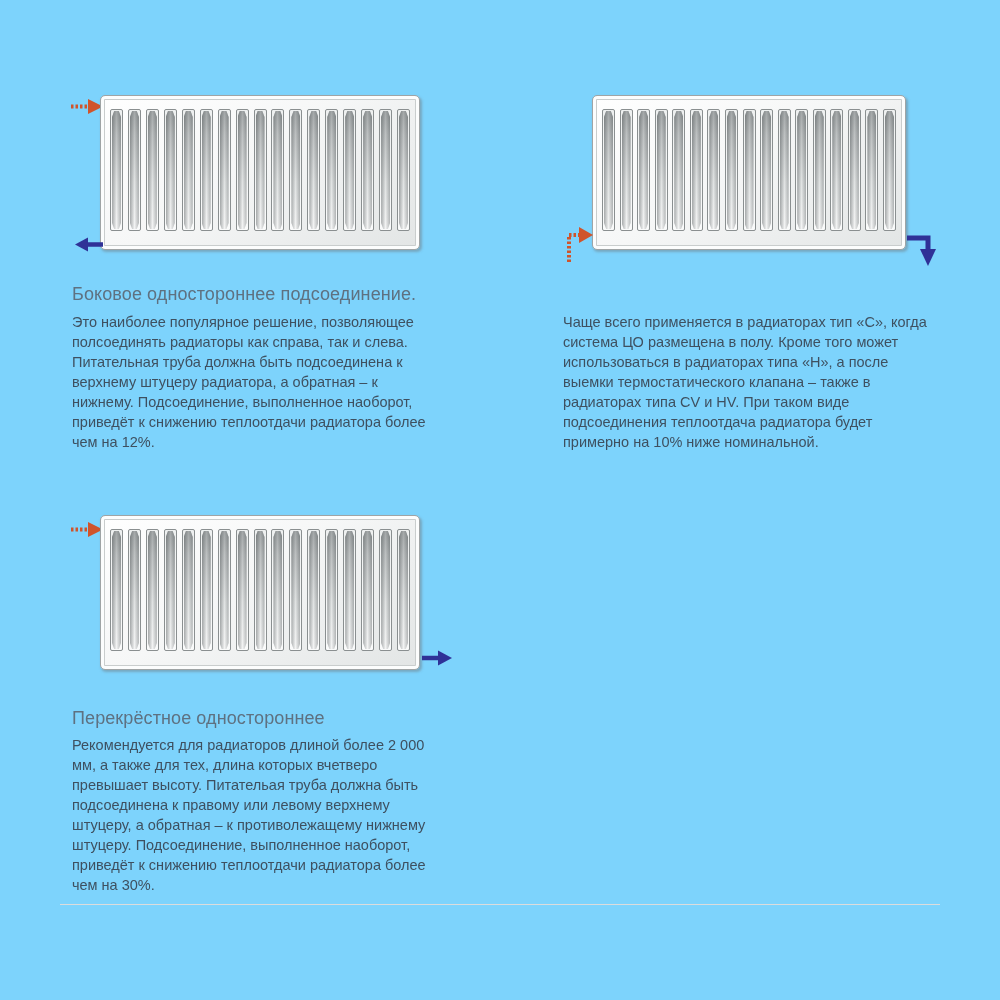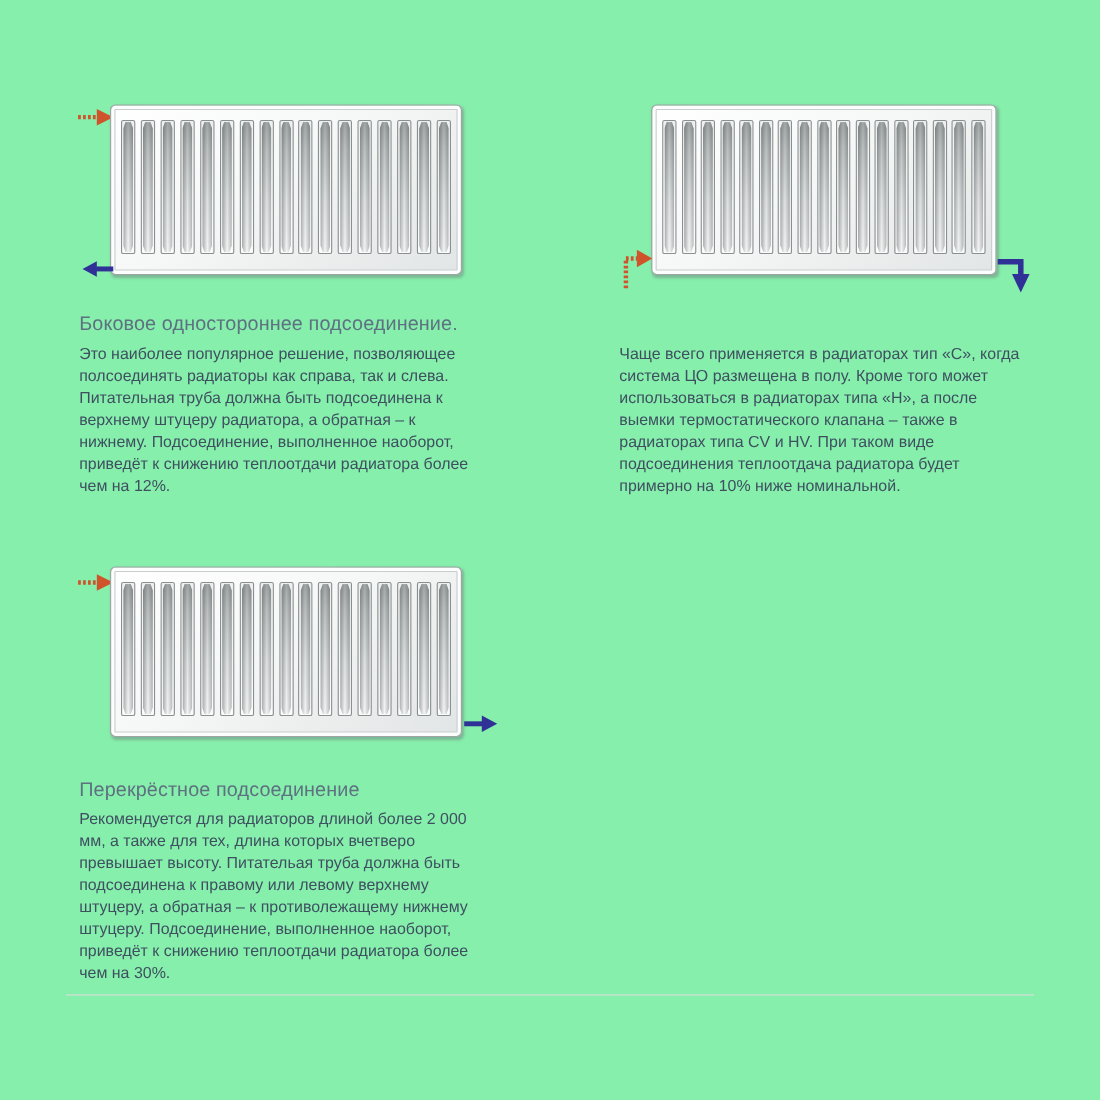--- a/index.html
+++ b/index.html
@@ -1,18 +1,18 @@
 <!DOCTYPE html>
 <html style="--inlet-arrow: #d0542b; --outlet-arrow: #2f3197; --heading-text: #5e7181; --body-text: #3e5060; --divider: #dcdcdc; --radiator-border: #9fa4a5;"><head>
 <meta charset="utf-8">
 <style>
   * { margin:0; padding:0; box-sizing:border-box; }
   html, body { background:#ffffff; }
   .page {
-    position:relative; width:1000px; height:1000px; background:#86efac;
+    position:relative; width:1000px; height:1000px; background:#7dd3fc;
     font-family:"Liberation Sans", sans-serif; overflow:hidden;
   }
   .section { position:absolute; }
   .figure { position:absolute; left:0; top:0; }
   .arrow { position:absolute; overflow:visible; }
 
   .radiator {
     position:absolute;
     border:1px solid var(--radiator-border);
     border-radius:5px;
@@ -154,21 +154,21 @@
           <div class="fin"></div>
           <div class="fin"></div>
           <div class="fin"></div>
           <div class="fin"></div>
         </div>
       <svg class="arrow" style="left:349px; top:141px;" width="32" height="18" viewBox="0 0 32 18">
         <line x1="1" y1="9" x2="18" y2="9" stroke="var(--outlet-arrow)" stroke-width="4.5"></line>
         <path d="M17 1.5 L31 9 L17 16.5 Z" fill="var(--outlet-arrow)"></path>
       </svg>
     </div>
-    <h2 class="heading" style="left:0; top:200px;">Перекрёстное подсоединение</h2>
+    <h2 class="heading" style="left:0; top:200px;">Перекрёстное одностороннее</h2>
     <p class="body" style="left:0; top:227px;">Рекомендуется для радиаторов длиной более 2 000
 мм, а также для тех, длина которых вчетверо
 превышает высоту. Питательая труба должна быть
 подсоединена к правому или левому верхнему
 штуцеру, а обратная – к противолежащему нижнему
 штуцеру. Подсоединение, выполненное наоборот,
 приведёт к снижению теплоотдачи радиатора более
 чем на 30%.</p>
   </section>
 

